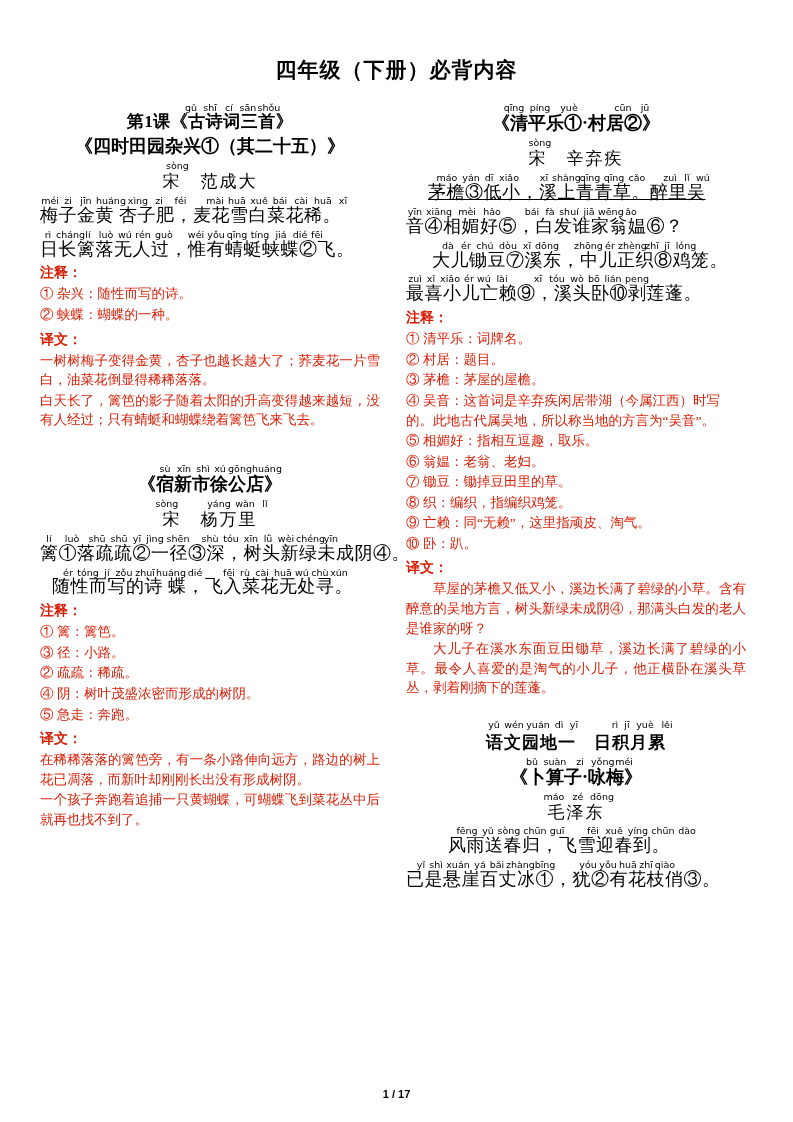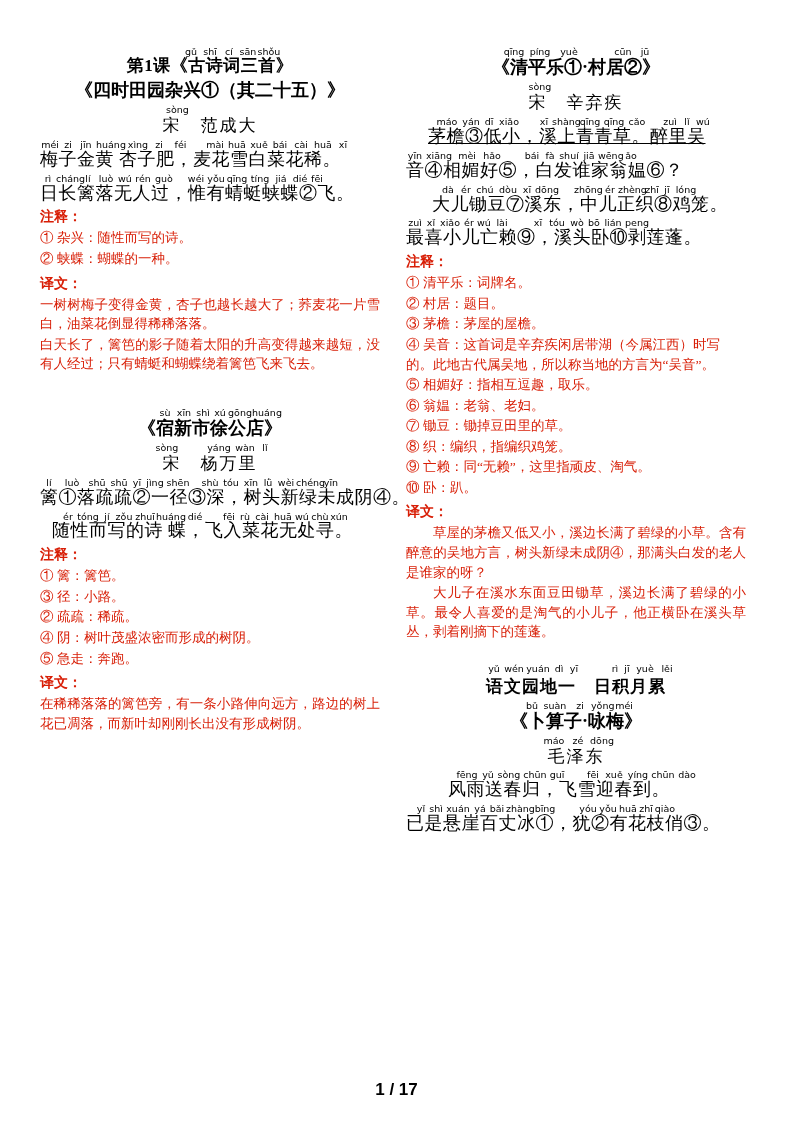--- a/index.html
+++ b/index.html
@@ -94,37 +94,38 @@
   }
   .indent { text-indent: 2em; }
   .spacer-md { height: 18px; }
   .spacer-lg { height: 30px; }
   .footer {
     position: absolute;
     bottom: 22px;
     left: 0;
     width: 793px;
     text-align: center;
-    font-size: 17px;
+    font-size: 11px;
     font-weight: bold;
     font-family: "Liberation Sans", sans-serif;
   }
   .unit-head {
     font-size: 17px;
     font-weight: bold;
     text-align: center;
     letter-spacing: 1px;
     margin: 4px 0 2px 0;
   }
 </style>
 </head>
 <body>
 
 <div class="page">
 
+  <div class="doc-title">四年级（下册）必背内容</div>
 
   <div class="columns">
 
     <div class="col">
 
       <div class="py-line">
         <div class="py-row center" style="padding-left:38px;">
           <span style="width:19px">gǔ</span>
           <span style="width:19px">shī</span>
           <span style="width:19px">cí</span>
@@ -264,20 +265,21 @@
 
       <div class="sec-head">注释：</div>
       <div class="note-item">① 篱：篱笆。</div>
       <div class="note-item">③ 径：小路。</div>
       <div class="note-item">② 疏疏：稀疏。</div>
       <div class="note-item">④ 阴：树叶茂盛浓密而形成的树阴。</div>
       <div class="note-item">⑤ 急走：奔跑。</div>
 
       <div class="sec-head">译文：</div>
       <div class="trans-p">在稀稀落落的篱笆旁，有一条小路伸向远方，路边的树上花已凋落，而新叶却刚刚长出没有形成树阴。</div>
+      <div class="trans-p">一个孩子奔跑着追捕一只黄蝴蝶，可蝴蝶飞到菜花丛中后就再也找不到了。</div>
 
     </div>
 
     <div class="col">
 
       <div class="py-line">
         <div class="py-row center" style="padding-left:4px;">
           <span style="width:26px">qīng</span>
           <span style="width:26px">píng</span>
           <span style="width:32px">yuè</span>

